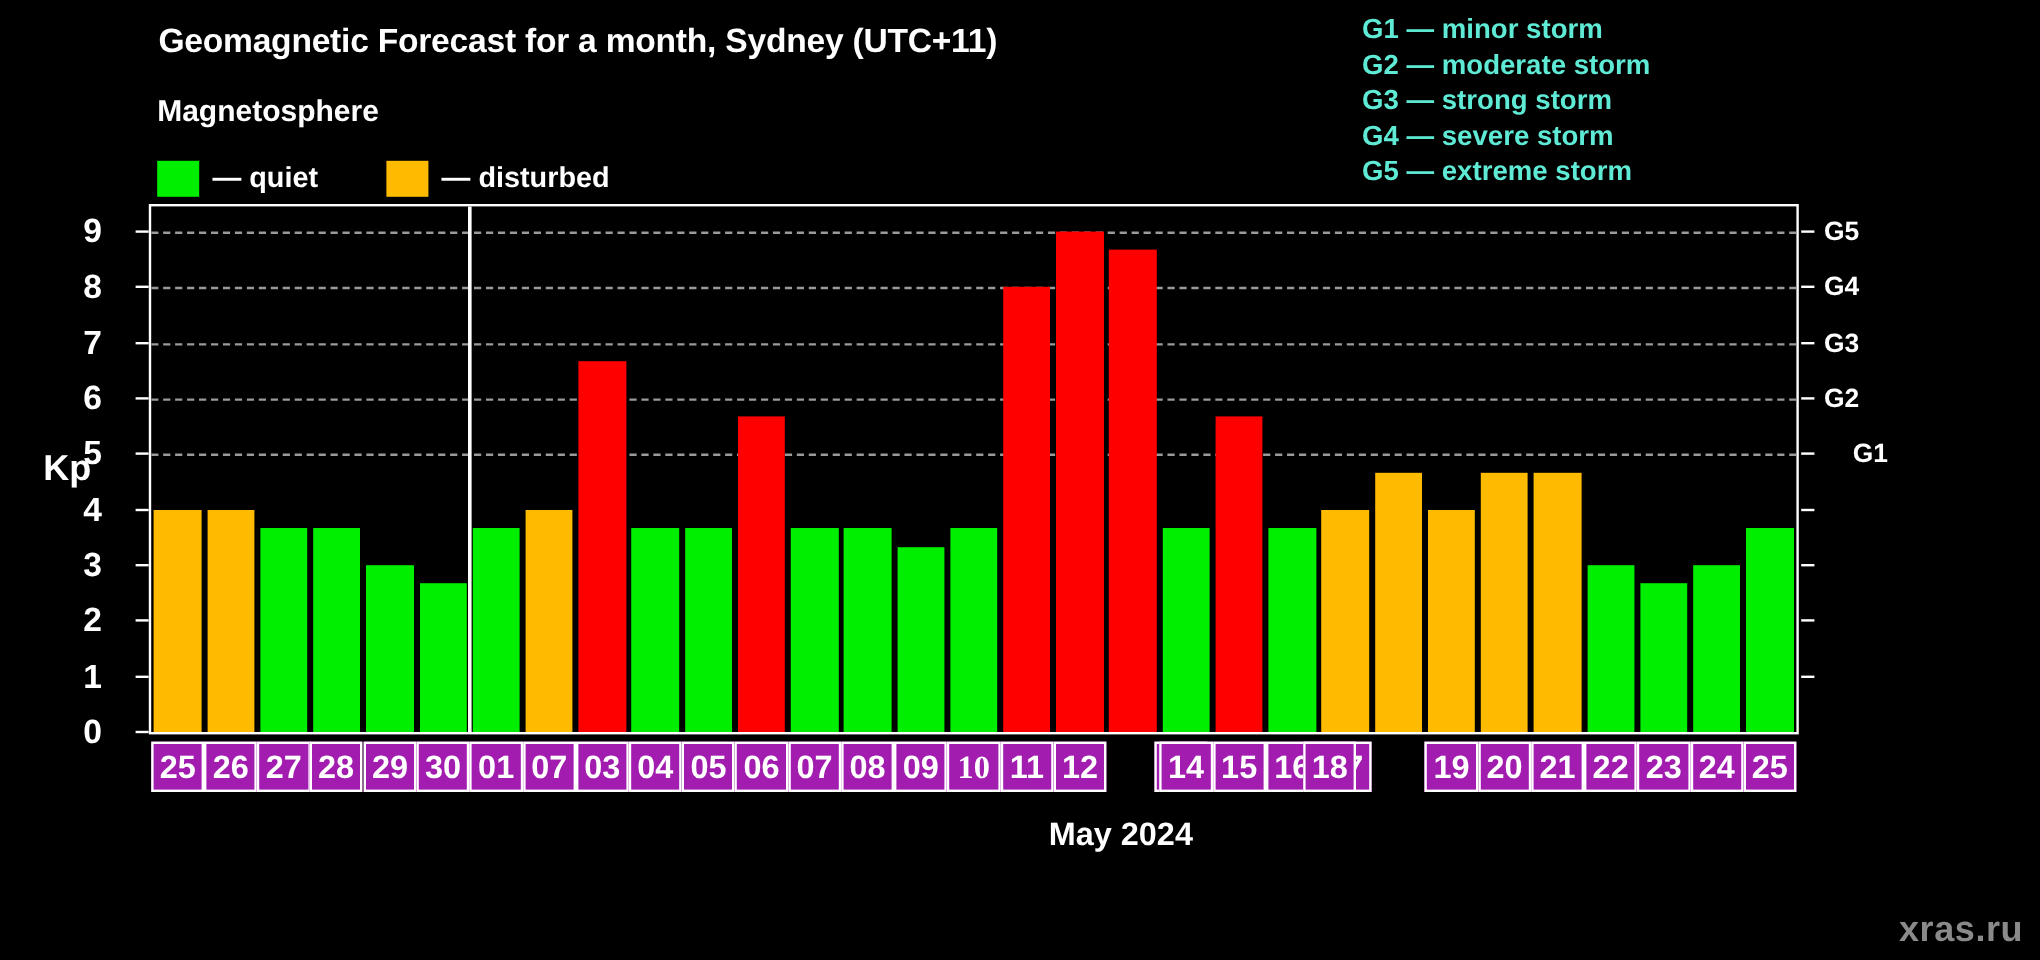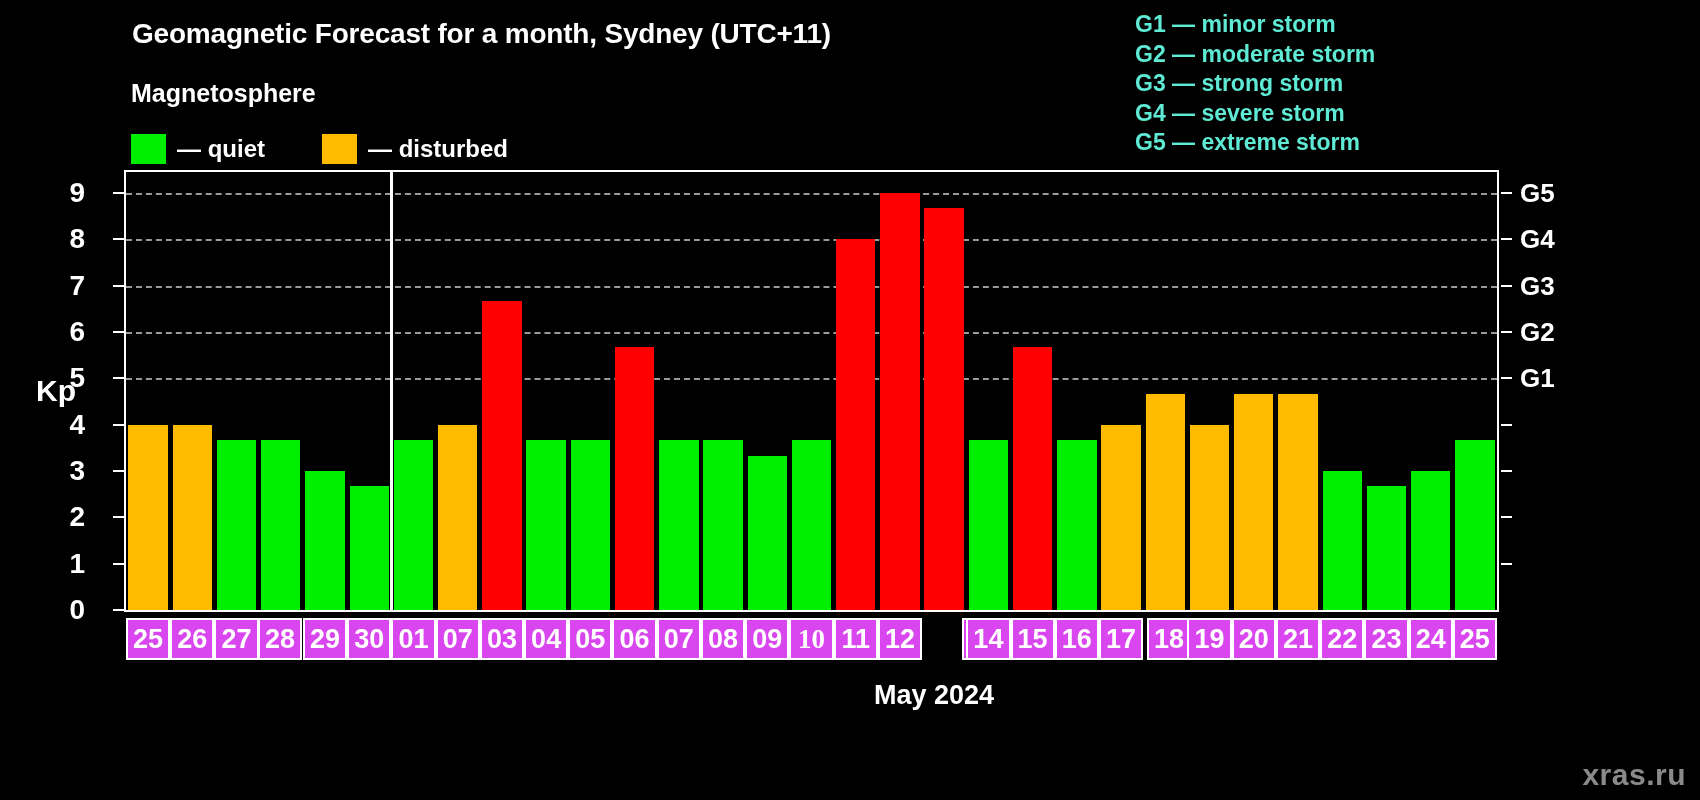--- a/index.html
+++ b/index.html
@@ -155,21 +155,21 @@
     height: 0;
     border-top: 2px solid #ffffff;
     transform: translateY(-50%);
   }
 
   
   .gtick-text {
     position: absolute;
     left: 1520px;
     transform: translateY(-50%);
-    font-size: 26px;
+    font-size: 22px;
     font-weight: bold;
     color: #ffffff;
     white-space: nowrap;
   }
   .gtick-mark {
     position: absolute;
     left: 1501px;
     width: 11px;
     height: 0;
     border-top: 2px solid #ffffff;
@@ -183,21 +183,21 @@
     top: 618px;
     width: 1375px;
     height: 42px;
   }
   .xbox {
     position: absolute;
     top: 0;
     height: 42px;
     border: 2px solid #ffffff;
     box-sizing: border-box;
-    background: #d946ef;
+    background: #a21caf;
     display: flex;
     align-items: center;
     justify-content: center;
   }
   .xbox span {
     font-size: 27px;
     font-weight: bold;
     color: #ffffff;
     line-height: 1;
   }
@@ -269,21 +269,21 @@
       <div class="ytick-text" style="top: 331.905px; left: 85px; right: auto; transform: translate(-100%, -50%);">6</div>
       <div class="ytick-mark" style="top: 331.905px; left: 113px;"></div>
       <div class="ytick-text" style="top: 285.556px; left: 85px; right: auto; transform: translate(-100%, -50%);">7</div>
       <div class="ytick-mark" style="top: 285.556px; left: 113px;"></div>
       <div class="ytick-text" style="top: 239.206px; left: 85px; right: auto; transform: translate(-100%, -50%);">8</div>
       <div class="ytick-mark" style="top: 239.206px; left: 113px;"></div>
       <div class="ytick-text" style="top: 192.857px; left: 85px; right: auto; transform: translate(-100%, -50%);">9</div>
       <div class="ytick-mark" style="top: 192.857px; left: 113px;"></div>
     </div>
   <div id="g-axis">
-      <div class="gtick-text" style="top: 378.254px;">G1</div>
+      <div class="gtick-text" style="top: 378.254px; margin-left: 24px;">G1</div>
       <div class="gtick-mark" style="top: 378.254px;"></div>
       <div class="gtick-text" style="top: 331.905px;">G2</div>
       <div class="gtick-mark" style="top: 331.905px;"></div>
       <div class="gtick-text" style="top: 285.556px;">G3</div>
       <div class="gtick-mark" style="top: 285.556px;"></div>
       <div class="gtick-text" style="top: 239.206px;">G4</div>
       <div class="gtick-mark" style="top: 239.206px;"></div>
       <div class="gtick-text" style="top: 192.857px;">G5</div>
       <div class="gtick-mark" style="top: 192.857px;"></div>
       <div class="gtick-mark" style="top: 563.651px;"></div>
@@ -401,21 +401,21 @@
       </div>
       <div class="xbox" style="left: 886.516px; width: 44.2258px;">
         <span>15</span>
       </div>
       <div class="xbox" style="left: 930.742px; width: 44.2258px;">
         <span>16</span>
       </div>
       <div class="xbox" style="left: 974.968px; width: 44.2258px;">
         <span>17</span>
       </div>
-      <div class="xbox" style="left: 1023px; width: 44.2258px;">
+      <div class="xbox" style="left: 962px; width: 44.2258px;">
         <span>18</span>
       </div>
       <div class="xbox" style="left: 1063.42px; width: 44.2258px;">
         <span>19</span>
       </div>
       <div class="xbox" style="left: 1107.65px; width: 44.2258px;">
         <span>20</span>
       </div>
       <div class="xbox" style="left: 1151.87px; width: 44.2258px;">
         <span>21</span>

